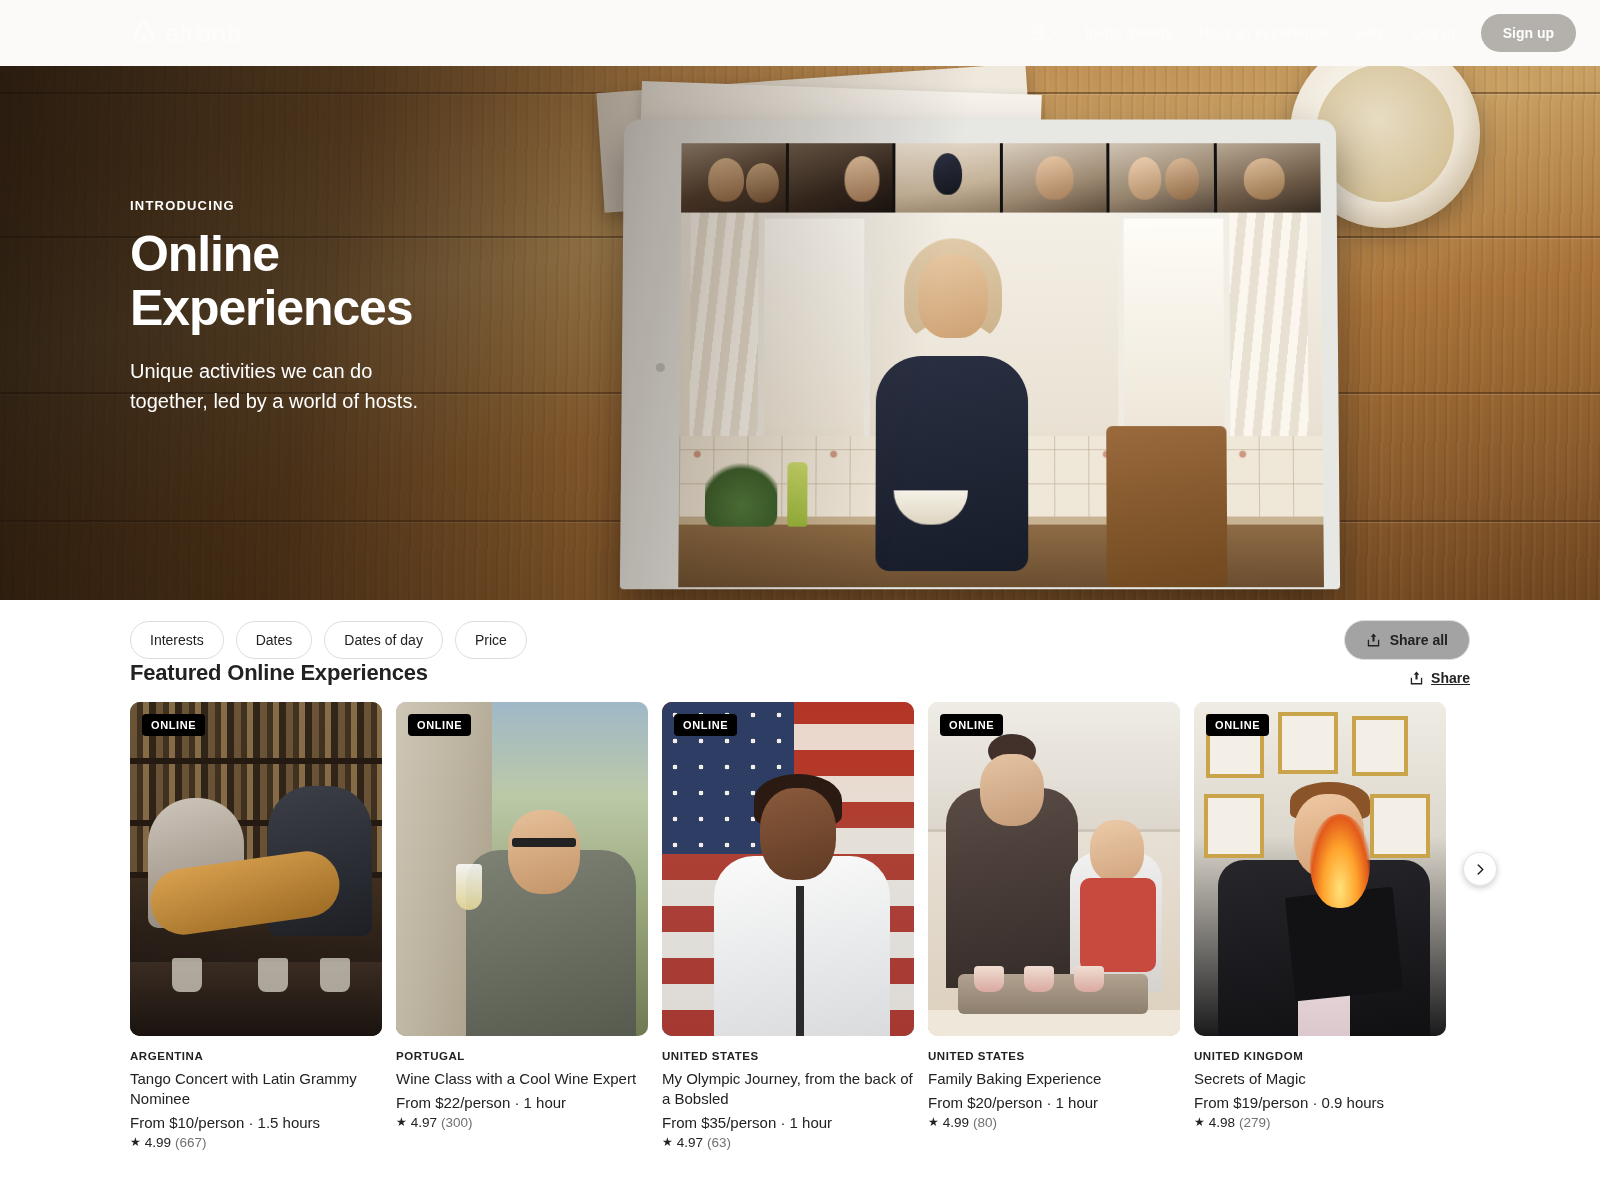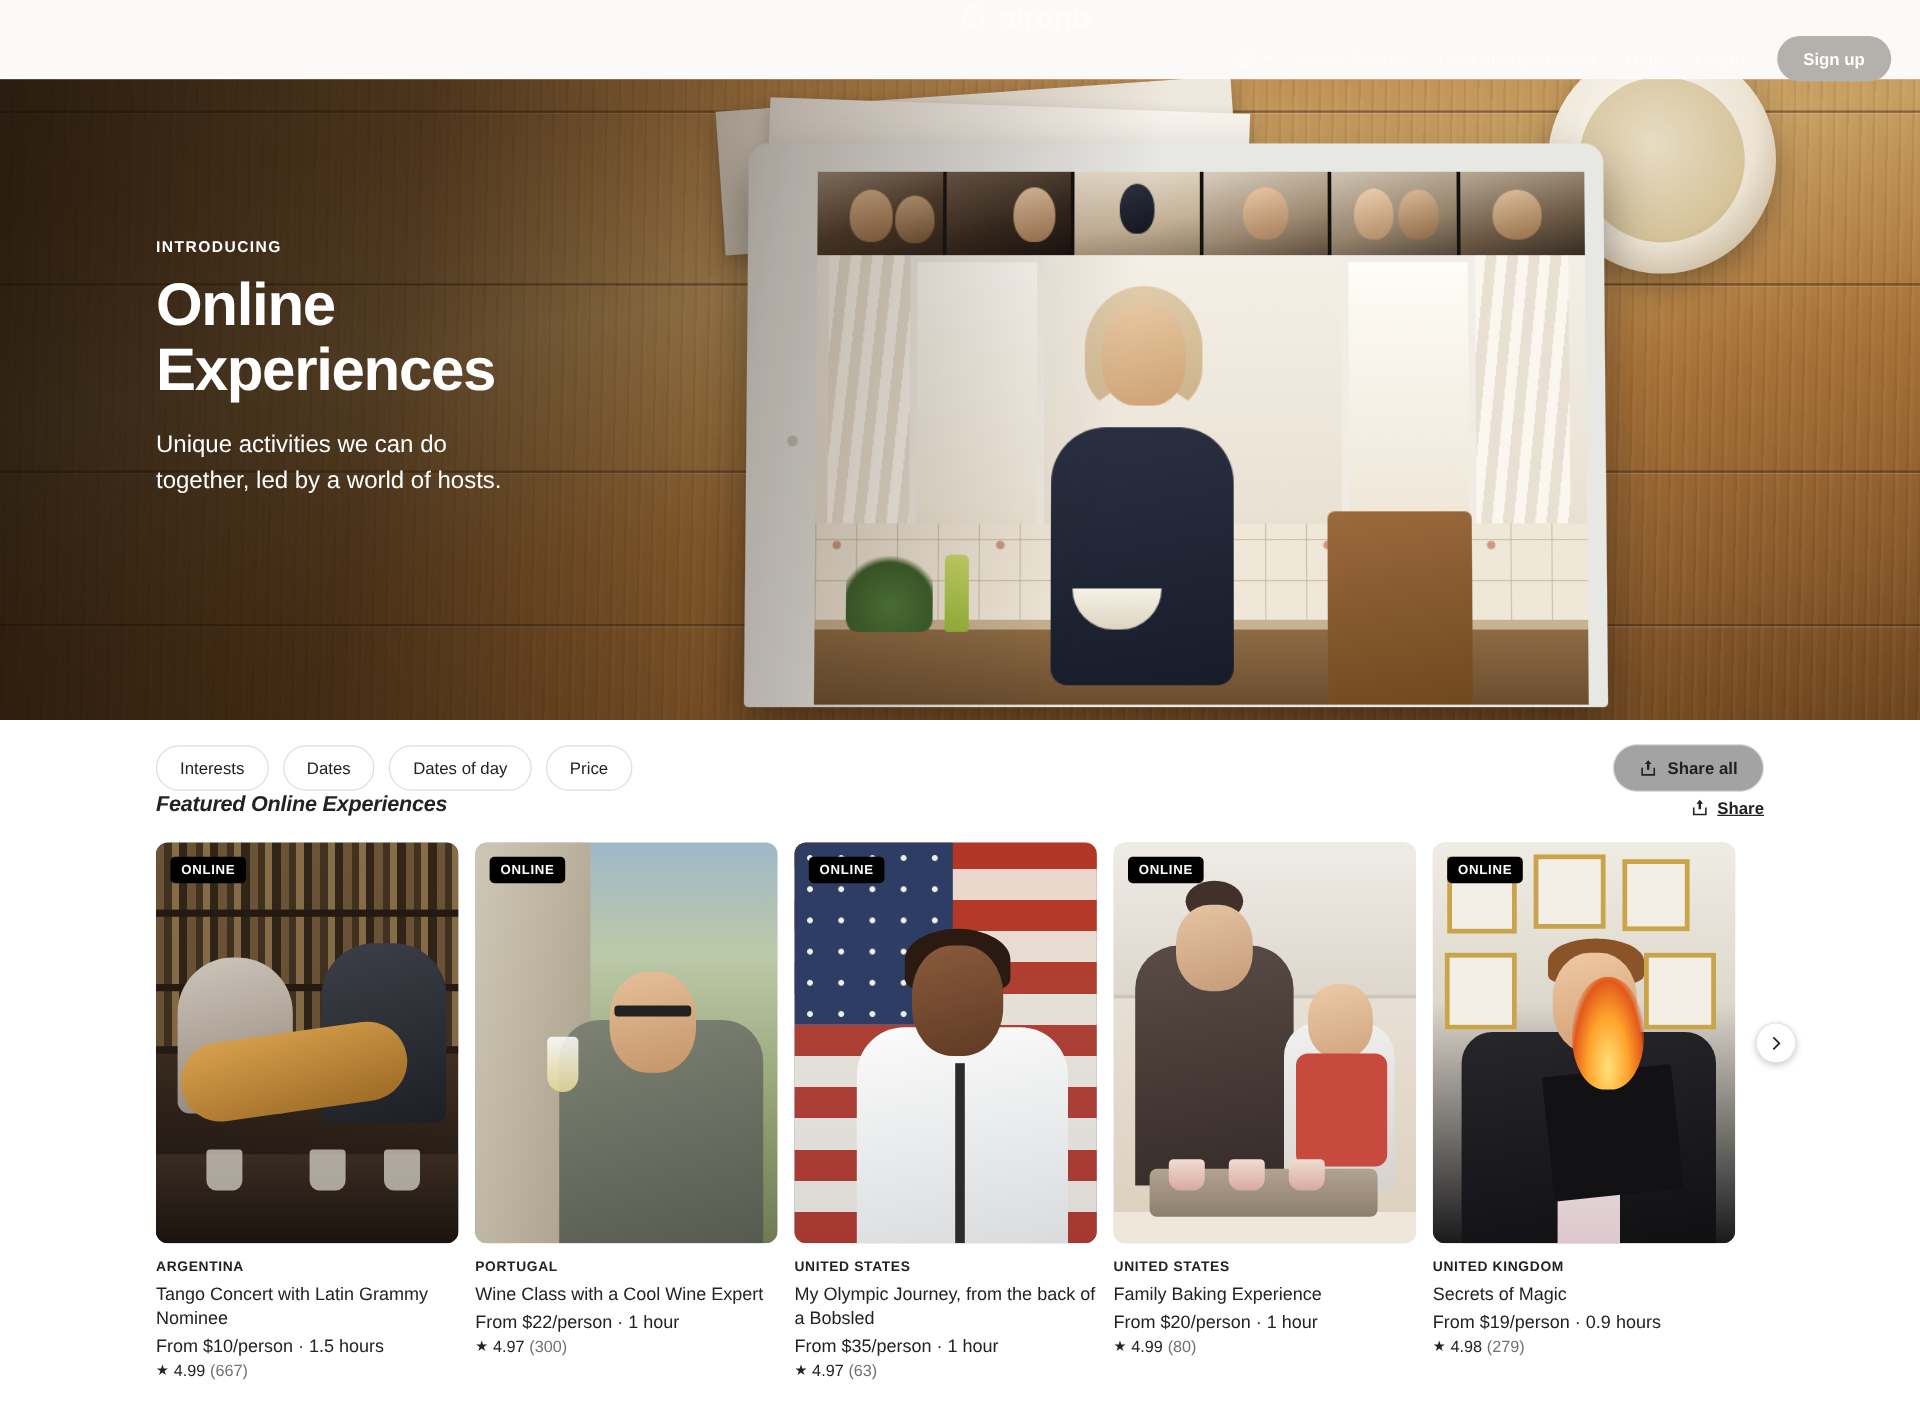--- a/index.html
+++ b/index.html
@@ -14,21 +14,20 @@
   .page { position: relative; width: 1600px; height: 1186px; }
 
   
   .header {
     position: absolute; top: 0; left: 0;
     width: 1600px; height: 66px;
     background: #fbfaf8;
     display: flex; align-items: center;
     padding: 0 24px 0 130px;
     z-index: 30;
-    flex-direction: column;
   }
   .logo-wrap { display: flex; align-items: center; gap: 7px; opacity: .55; }
   .logo-mark { width: 28px; height: 30px; display: block; }
   .logo-text {
     font-size: 26px; font-weight: 700; letter-spacing: -.5px;
     color: #ffffff; line-height: 1;
   }
   .nav { margin-left: auto; display: flex; align-items: center; gap: 26px; }
   .nav-item {
     font-size: 14px; font-weight: 600; color: #ffffff;
@@ -226,21 +225,21 @@
     font-size: 14px; font-weight: 600; color: #222222;
   }
   .share-ico { width: 15px; height: 16px; display: block; }
 
   
   .section-head {
     position: absolute; top: 660px; left: 130px; width: 1340px;
     display: flex; align-items: flex-end;
   }
   .section-title {
-    font-size: 18px; font-weight: 600; color: #222222; letter-spacing: -.2px; font-style: italic;
+    font-size: 22px; font-weight: 600; color: #222222; letter-spacing: -.2px;
   }
   .share-link {
     margin-left: auto; display: flex; align-items: center; gap: 7px;
     font-size: 14px; font-weight: 600; color: #222222;
   }
   .share-link .lbl { text-decoration: underline; text-align: right; }
 
   
   .cards {
     position: absolute; top: 702px; left: 130px;

